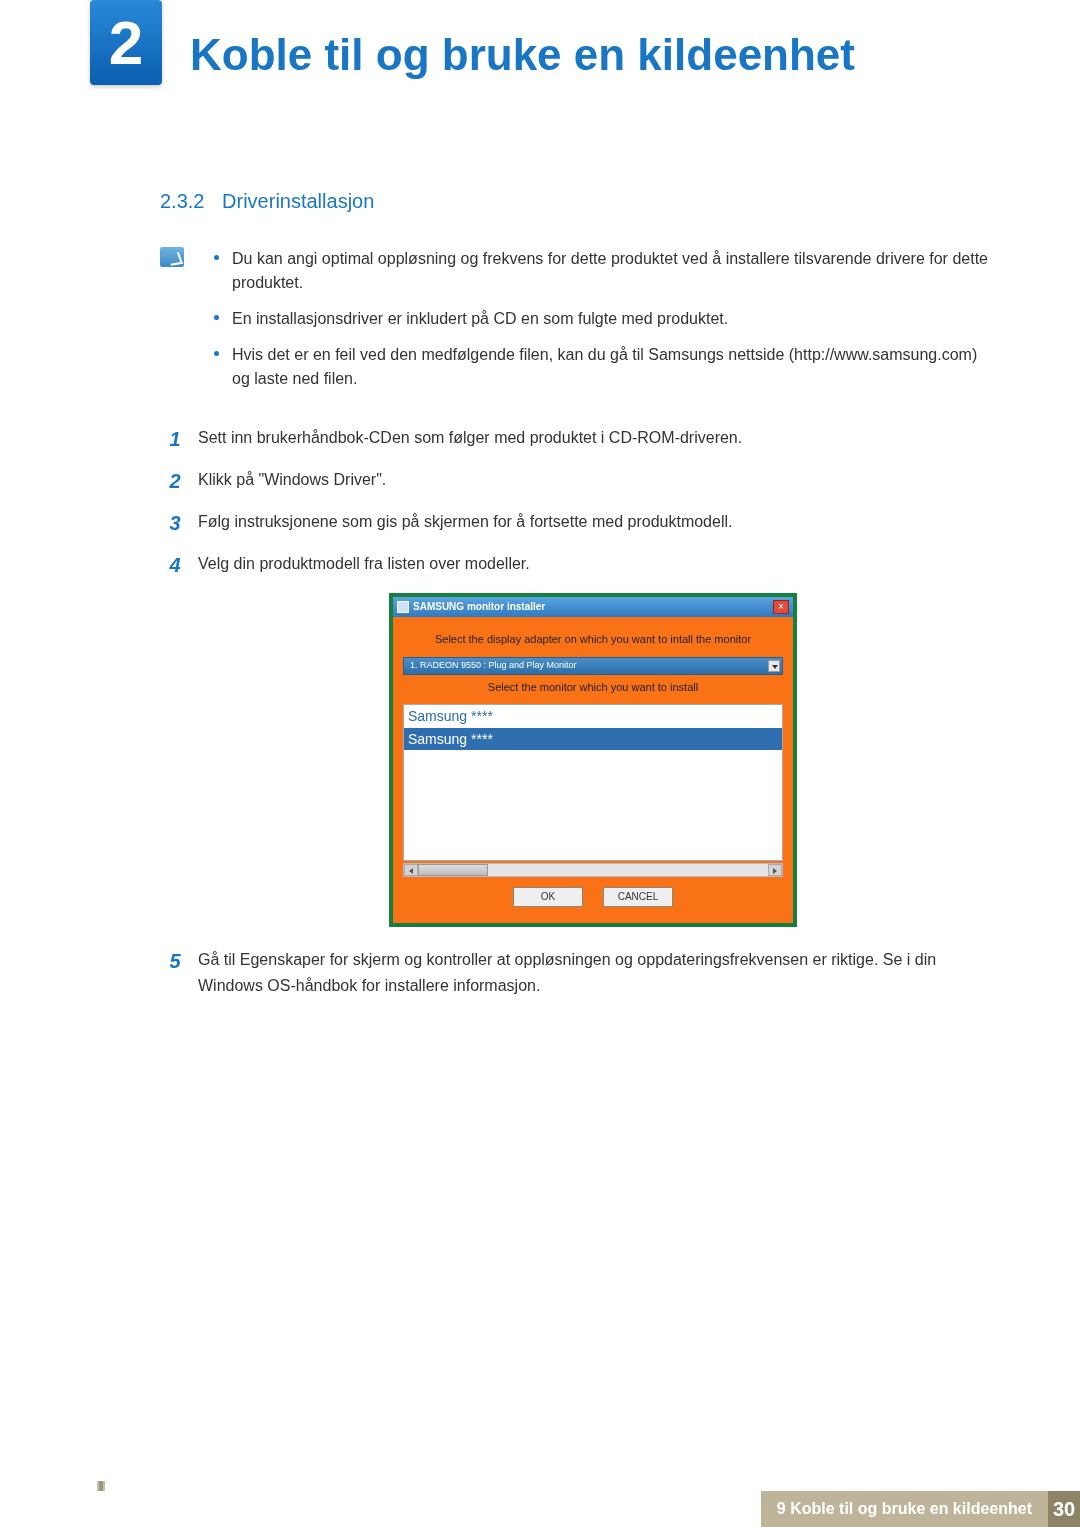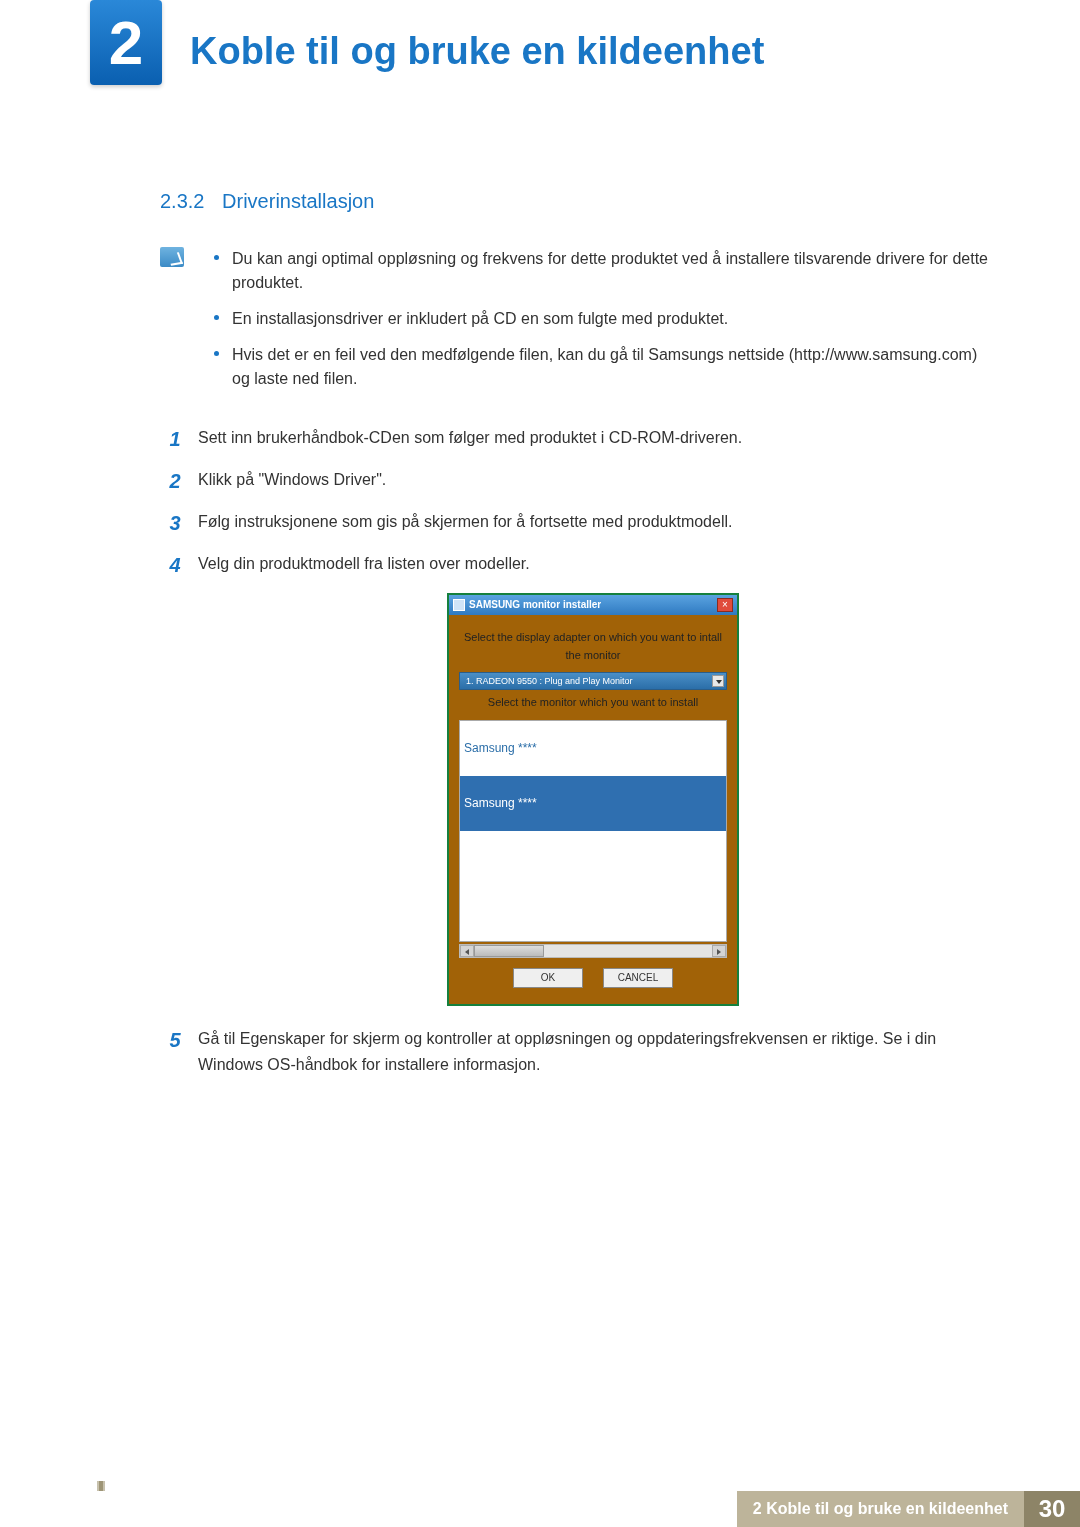--- a/index.html
+++ b/index.html
@@ -12,21 +12,21 @@
     position: absolute; left: 90px; top: 0;
     width: 72px; height: 85px;
     background: linear-gradient(to bottom, #2a88d8 0%, #0a5fb0 100%);
     border-radius: 4px;
     display: flex; align-items: center; justify-content: center;
     box-shadow: 0 2px 4px rgba(0,0,0,0.2);
   }
   .chapter-badge span { color: #fff; font-size: 62px; font-weight: bold; line-height: 1; }
   .chapter-title {
     position: absolute; left: 190px; top: 30px;
-    color: #1976c5; font-size: 38px; font-weight: bold;
+    color: #1976c5; font-size: 44px; font-weight: bold;
   }
 
   
   .content { position: absolute; top: 190px; left: 160px; right: 90px; }
   .subsection-heading { color: #1976c5; font-size: 20px; font-weight: normal; margin-bottom: 34px; }
   .subsection-heading .num { margin-right: 12px; }
 
   .note-block { display: flex; margin-bottom: 20px; }
   .note-icon { flex: 0 0 30px; margin-right: 20px; }
   .note-icon-img {
@@ -47,21 +47,21 @@
   }
 
   .steps { font-size: 16px; line-height: 1.6; margin-left: 0; }
   .step { display: flex; margin-bottom: 10px; }
   .step-num { flex: 0 0 30px; color: #1976c5; font-size: 20px; font-style: italic; font-weight: bold; text-align: center; }
   .step-text { flex: 1; padding-left: 8px; padding-top: 2px; }
 
   
   .dialog-wrap { margin: 12px 0 18px 36px; display: flex; justify-content: center; }
   .dialog {
-    width: 292px; background: #a16207; border: 2px solid #15803d;
+    width: 408px; background: #f97316; border: 4px solid #15803d;
     font-family: Tahoma, Arial, sans-serif; font-size: 10px;
   }
   .dlg-titlebar {
     height: 20px; background: linear-gradient(to bottom, #5aa3e0, #2f7ac1);
     display: flex; align-items: center; padding: 0 4px; position: relative;
   }
   .dlg-title-icon { width: 12px; height: 12px; background: #cfe4f7; border: 1px solid #fff; margin-right: 4px; }
   .dlg-title-text { color: #fff; font-weight: bold; font-size: 10px; flex: 1; }
   .dlg-close { width: 16px; height: 14px; background: #e04b3c; border: 1px solid #8b2b20; color: #fff; font-size: 10px; line-height: 12px; text-align: center; }
   .dlg-body { padding: 10px; }
@@ -75,41 +75,41 @@
     position: absolute; right: 2px; top: 2px; width: 12px; height: 12px;
     background: #e8e8e8; border: 1px solid #999;
   }
   .dlg-select-arrow::after {
     content: ""; position: absolute; left: 3px; top: 4px;
     border-left: 3px solid transparent; border-right: 3px solid transparent; border-top: 4px solid #333;
   }
   .dlg-list {
     background: #fff; border: 1px solid #aaa; margin-top: 2px;
   }
-  .dlg-list-item { font-size: 12px; padding: 18px 4px; color: #2b6ea8; }
+  .dlg-list-item { font-size: 14px; padding: 0 4px; color: #2b6ea8; }
   .dlg-list-item.sel { background: #2f6fb0; color: #fff; }
   .dlg-list-blank { height: 110px; }
   .dlg-hscroll {
     height: 14px; display: flex; background: #e4e4e4; border: 1px solid #bbb; margin-top: 2px;
   }
   .dlg-hscroll .sb-left, .dlg-hscroll .sb-right {
     width: 14px; background: #d4d4d4; border: 1px solid #aaa; position: relative;
   }
   .dlg-hscroll .sb-left::after { content:""; position:absolute; left:4px; top:3px; border-top:3px solid transparent; border-bottom:3px solid transparent; border-right:4px solid #555;}
   .dlg-hscroll .sb-right::after { content:""; position:absolute; right:4px; top:3px; border-top:3px solid transparent; border-bottom:3px solid transparent; border-left:4px solid #555;}
   .dlg-hscroll .sb-thumb { width: 70px; background: linear-gradient(to bottom,#ddd,#bbb); border:1px solid #999; }
   .dlg-hscroll .sb-track { flex:1; }
   .dlg-btnrow { display: flex; justify-content: center; gap: 20px; padding: 10px 0 6px; }
   .dlg-btn { width: 70px; height: 20px; background: #efefef; border: 1px solid #888; font-size: 10px; display:flex; align-items:center; justify-content:center; }
 
   
   .footer { position: absolute; bottom: 0; left: 0; right: 0; height: 46px; }
   .footer-bar { position: absolute; left: 105px; right: 0; bottom: 0; height: 36px; display: flex; justify-content: flex-end; align-items: stretch; }
   .footer-title { background: #bdb49a; color: #fff; font-size: 16px; font-weight: bold; display:flex; align-items:center; padding: 0 16px; }
-  .footer-pagenum { background: #8d8467; color: #fff; font-size: 24px; font-weight: bold; width: 56px; display:flex; align-items:center; justify-content:center; }
+  .footer-pagenum { background: #8d8467; color: #fff; font-size: 20px; font-weight: bold; width: 32px; display:flex; align-items:center; justify-content:center; }
   .left-rail { position: absolute; left: 97px; top: 0; bottom: 36px; width: 8px; background: #c7c1ad; }
   .left-rail-inner { position: absolute; left: 99px; top: 0; bottom: 36px; width: 4px; background: #9e9576; }
 </style>
 </head>
 <body>
 
 <div class="page">
 
   <div class="header">
     <div class="chapter-badge">
@@ -190,18 +190,18 @@
         <div class="step-num">5</div>
         <div class="step-text">Gå til Egenskaper for skjerm og kontroller at oppløsningen og oppdateringsfrekvensen er riktige. Se i din Windows OS-håndbok for installere informasjon.</div>
       </div>
     </div>
   </div>
 
   <div class="footer">
     <div class="left-rail"></div>
     <div class="left-rail-inner"></div>
     <div class="footer-bar">
-      <div class="footer-title">2 Koble til og bruke en kildeenhet</div>
+      <div class="footer-title">9 Koble til og bruke en kildeenhet</div>
       <div class="footer-pagenum">30</div>
     </div>
   </div>
 
 </div>
 
 </body></html>

